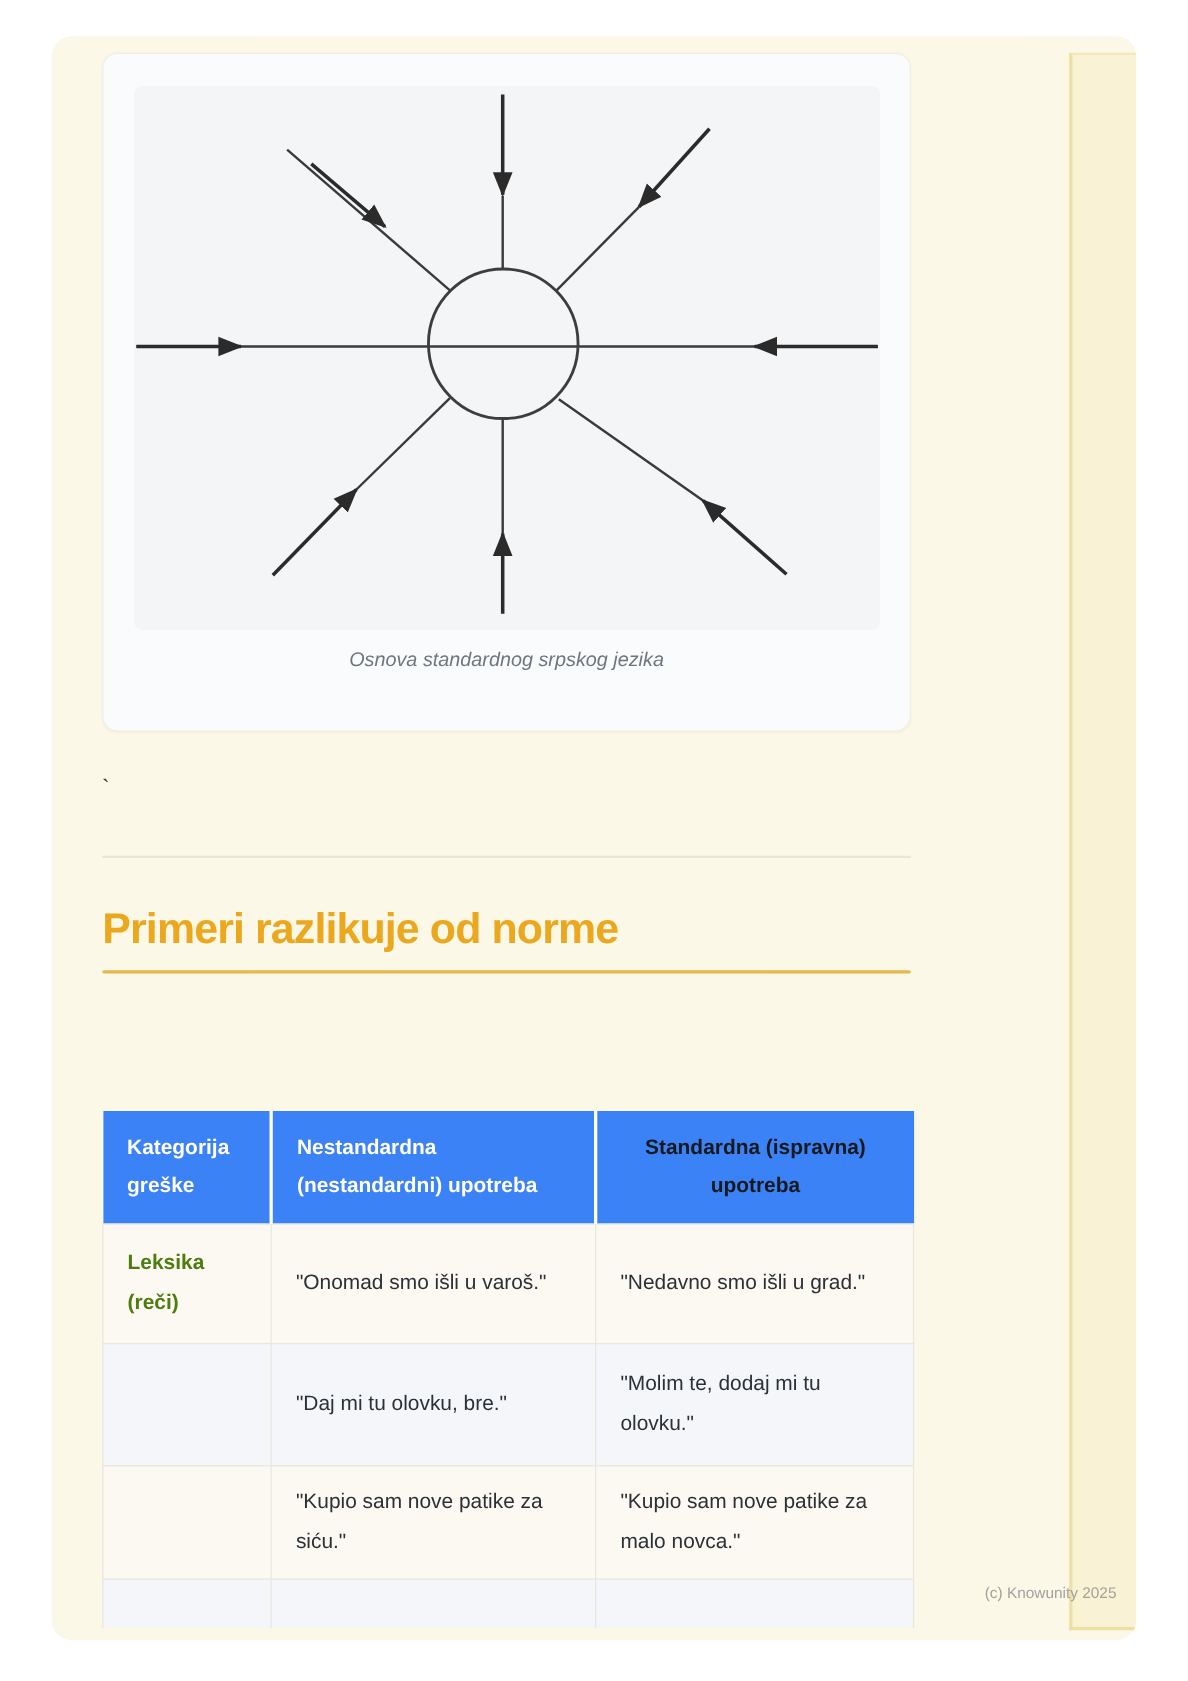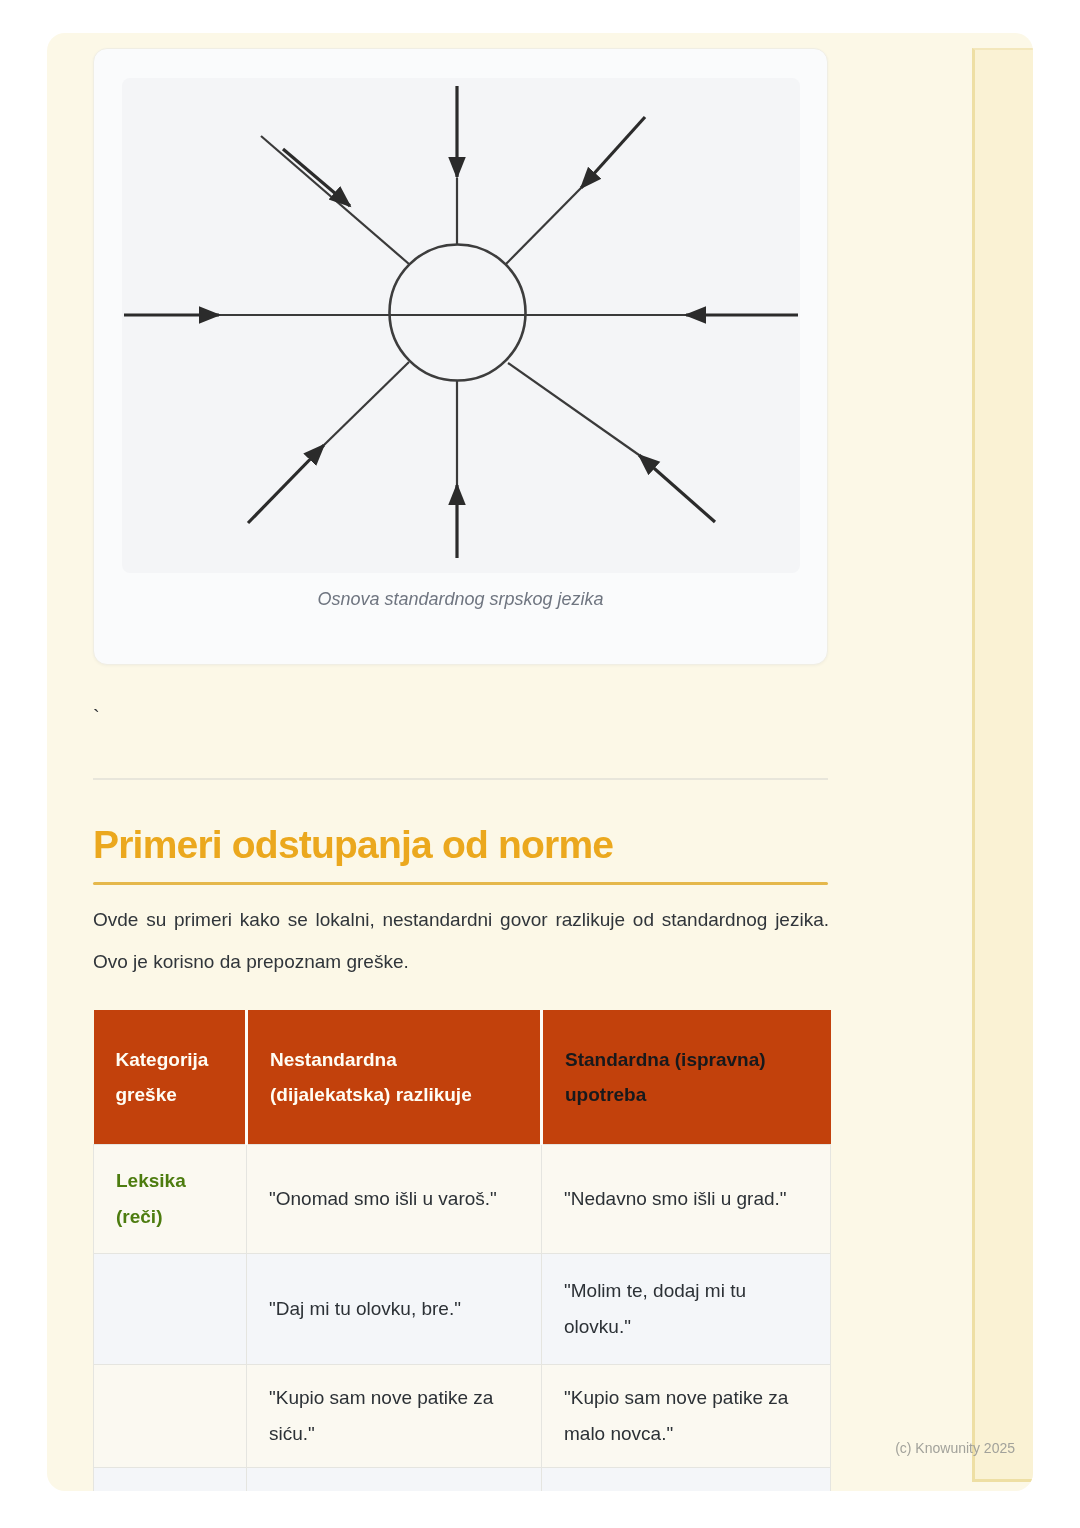--- a/index.html
+++ b/index.html
@@ -63,28 +63,28 @@
     position:absolute;left:46px;top:866px;width:736px;margin:0;
     font-size:19px;line-height:42px;color:#30353A;text-align:justify;
   }
 
   
   .examples-table{
     position:absolute;left:46px;top:977px;width:737px;
     border-collapse:collapse;table-layout:fixed;
   }
   .examples-table th{
-    background:#c2410c;height:102px;padding:16px 22px;
+    background:#3b82f6;height:102px;padding:0 22px;
     text-align:left;vertical-align:middle;
     font-size:19px;line-height:35px;font-weight:bold;
     border:none;border-right:3px solid #FDFCF7;
   }
   .examples-table th:last-child{border-right:none;}
   .examples-table th.light{color:#FFFDF4;}
-  .examples-table th.dark{color:#17191C;}
+  .examples-table th.dark{color:#17191C;text-align:center;}
   .examples-table td{
     padding:0 22px;vertical-align:middle;
     font-size:19px;line-height:36px;color:#2C3136;
     border:1px solid #E5E5E0;background:#FBF9F1;
   }
   .examples-table tr.alt td{background:#F4F6F9;}
   .examples-table td:first-child{font-weight:bold;color:#4d7c0f;}
   .examples-table tr.r1 td{height:108px;}
   .examples-table tr.r2 td{height:110px;}
   .examples-table tr.r3 td{height:102px;}
@@ -138,35 +138,34 @@
           </g>
         </svg>
       </div>
       <div class="figure-caption">Osnova standardnog srpskog jezika</div>
     </div>
 
     <div class="stray-backtick">`</div>
 
     <div class="content-divider"></div>
 
-    <h1 class="section-title">Primeri odstupanja od norme</h1>
+    <h1 class="section-title">Primeri razlikuje od norme</h1>
     <div class="title-rule"></div>
 
-    <p class="intro-paragraph">Ovde su primeri kako se lokalni, nestandardni govor razlikuje od standardnog jezika. Ovo je korisno da prepoznam greške.</p>
 
     <table class="examples-table">
       <colgroup>
           <col style="width:153px">
           <col style="width:295px">
           <col style="width:289px">
         </colgroup>
       <thead>
         <tr>
           <th class="light">Kategorija greške</th>
-          <th class="light">Nestandardna (dijalekatska) razlikuje</th>
+          <th class="light">Nestandardna (nestandardni) upotreba</th>
           <th class="dark">Standardna (ispravna) upotreba</th>
         </tr>
       </thead>
       <tbody>
         <tr class="r1">
           <td>Leksika (reči)</td>
           <td>"Onomad smo išli u varoš."</td>
           <td>"Nedavno smo išli u grad."</td>
         </tr>
         <tr class="r2 alt">

